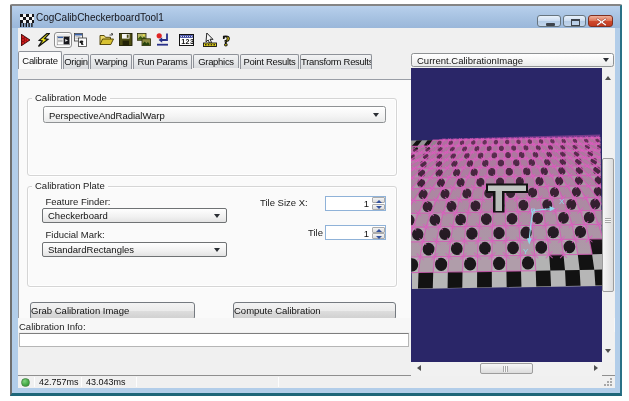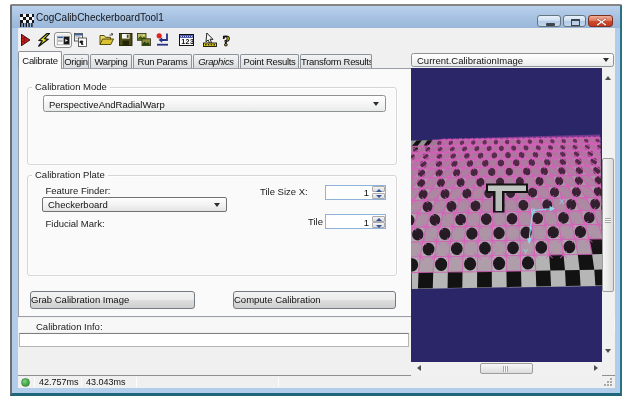--- a/index.html
+++ b/index.html
@@ -17,21 +17,21 @@
   #btn-min  { left:525px; width:24px; background:linear-gradient(180deg,#e9f2fb 0%,#cfdff2 45%,#b4cbe5 50%,#c3d6ec 100%); }
   #btn-max  { left:550.5px; width:23.5px; background:linear-gradient(180deg,#e9f2fb 0%,#cfdff2 45%,#b4cbe5 50%,#c3d6ec 100%); }
   #btn-close{ left:575.5px; width:25.5px; background:linear-gradient(180deg,#f0b19b 0%,#e07a5c 45%,#cf4a2e 50%,#c23a20 100%); border-color:#7e3020; }
   #client { position:absolute; left:5.5px; top:22px; width:597px; height:359.5px; background:#f0f0f0; }
 
   
   .tab { position:absolute; font-size:9.5px; letter-spacing:-0.3px; white-space:nowrap; overflow:hidden; color:#111; text-align:center;
          border:1px solid #8e9299; border-bottom:none; border-radius:2px 2px 0 0;
          background:linear-gradient(180deg,#f2f3f4 0%,#e4e6e8 60%,#d8dadd 100%); }
   .tab.sel { background:#fbfbfb; }
-  #tabpage { position:absolute; left:0.5px; top:40px; width:428px; height:249px;
+  #tabpage { position:absolute; left:0.5px; top:51px; width:428px; height:249px;
              background:#fafafa; border:1px solid #9a9ea6; }
 
   .gbox { position:absolute; border:1px solid #d5d5d5; border-radius:3px; box-shadow:inset 0 0 0 1px rgba(255,255,255,0.7), 1px 1px 0 rgba(255,255,255,0.8); }
   .gbox-label { position:absolute; font-size:9.5px; color:#1a1a1a; background:#fafafa; padding:0 3px; }
   .lbl { position:absolute; font-size:9.5px; color:#1a1a1a; white-space:nowrap; }
 
   .combo-light { position:absolute; border:1px solid #8f9294; border-radius:2.5px;
       background:linear-gradient(180deg,#ffffff 0%,#f4f4f4 60%,#e9eaea 100%); }
   .combo-dark { position:absolute; border:1px solid #6f7274; border-radius:2px;
       background:linear-gradient(180deg,#fefefe 0%,#f1f1f1 60%,#e3e3e3 100%); }
@@ -194,38 +194,42 @@
         </svg>
       <svg class="abs" style="left:204px;top:3.5px" width="12" height="16" viewBox="0 0 12 16">
           <text x="0.5" y="13.5" font-size="15.5" font-weight="bold" fill="#ecd60c" stroke="#101010" stroke-width="1" font-family="Liberation Serif, serif">?</text>
         </svg>
     </div>
 
     <div class="tab sel" style="left:0.5px; top:23px; width:44px; height:18px; line-height:17px; z-index:3;">Calibrate</div>
     <div class="tab" style="left:45.5px; top:25.5px; width:26px; height:15px; line-height:14px;">Origin</div>
     <div class="tab" style="left:72.5px; top:25.5px; width:42px; height:15px; line-height:14px;">Warping</div>
     <div class="tab" style="left:115.5px; top:25.5px; width:59px; height:15px; line-height:14px;">Run Params</div>
-    <div class="tab" style="left:175.5px; top:25.5px; width:46px; height:14px; line-height:14px;font-style:italic;">Graphics</div>
+    <div class="tab" style="left:175.5px; top:25.5px; width:46px; height:14px; line-height:14px;">Graphics</div>
     <div class="tab" style="left:222.5px; top:25.5px; width:59px; height:15px; line-height:14px;">Point Results</div>
     <div class="tab" style="left:282.5px; top:25.5px; width:72px; height:15px; line-height:14px;">Transform Results</div>
     <div id="tabpage">
       <div class="gbox" style="left:8px; top:18px; width:370px; height:78px;"></div>
       <div class="gbox-label" style="left:13px; top:12px;">Calibration Mode</div>
       <div class="combo-light" style="left:24px; top:26px; width:343px; height:16.5px;">
         <div class="combo-text">PerspectiveAndRadialWarp</div>
         <div class="combo-arrow"></div>
       </div>
       <div class="gbox" style="left:8px; top:106px; width:370px; height:101px;"></div>
       <div class="gbox-label" style="left:13px; top:100px;text-align:right;">Calibration Plate</div>
       <div class="lbl" style="left:26.5px; top:115.5px;">Feature Finder:</div>
       <div class="combo-dark" style="left:23px; top:128px; width:185px; height:15px;">
         <div class="combo-text" style="top:1px;">Checkerboard</div>
         <div class="combo-arrow"></div>
       </div>
       <div class="lbl" style="left:26.5px; top:149px;">Fiducial Mark:</div>
+      <div class="combo-dark" style="left:23px; top:162px; width:185px; height:15px;">
+        <div class="combo-text" style="top:1px;">StandardRectangles</div>
+        <div class="combo-arrow"></div>
+      </div>
       <div class="lbl" style="left:241px; top:117px;">Tile Size X:</div>
       <div class="spin" style="left:306px; top:115.5px;">
         <div class="val">1</div>
         <div class="btns">
             <div class="b up">
               <div class="tri-up"></div>
             </div>
             <div class="b dn">
               <div class="tri-dn"></div>
             </div>
@@ -240,21 +244,21 @@
             </div>
             <div class="b dn">
               <div class="tri-dn"></div>
             </div>
           </div>
       </div>
       <div class="w7btn" style="left:11px; top:222px; width:165px;">Grab Calibration Image</div>
       <div class="w7btn" style="left:214px; top:222px; width:163px;">Compute Calibration</div>
     </div>
     <div id="info-label-strip">
-        <div class="lbl" style="left:1.5px; top:3px;padding-left:17px;">Calibration Info:</div>
+        <div class="lbl" style="left:1.5px; top:3px;">Calibration Info:</div>
       </div>
     <div id="info-box"></div>
     <div id="statusline"></div>
     <div id="statusbar">
       <div class="abs" style="left:3px;top:1.5px;width:9px;height:9px;border-radius:50%;background:radial-gradient(circle at 35% 30%, #7ed47e, #3aa23c 70%, #2c7d2e);border:0.5px solid #4a8a4a;"></div>
       <div class="abs" style="left:21.5px;top:1px;">42.757ms</div>
       <div class="abs" style="left:68.5px;top:1px;">43.043ms</div>
       <div class="sep" style="left:16.5px;"></div>
       <div class="sep" style="left:63.5px;"></div>
       <div class="sep" style="left:118px;"></div>

